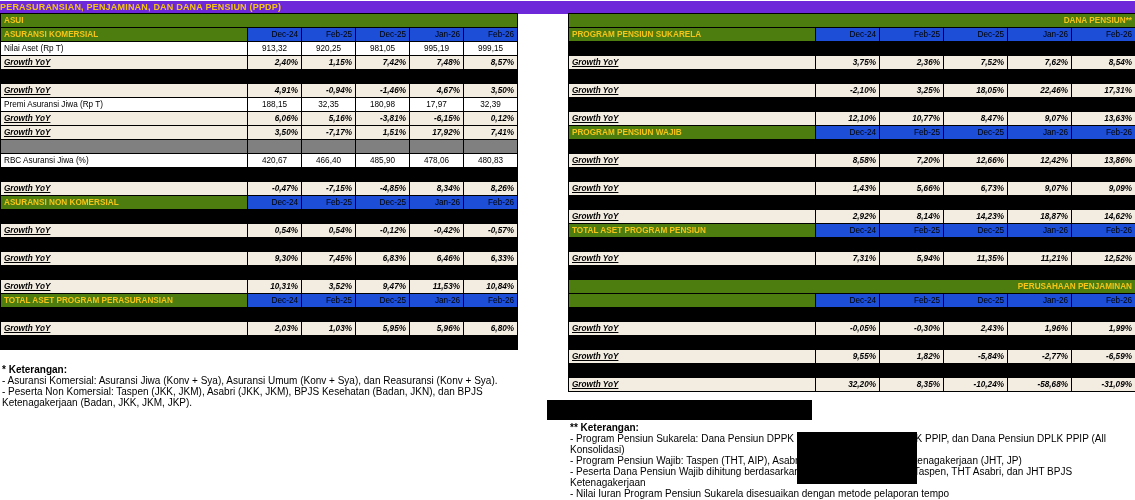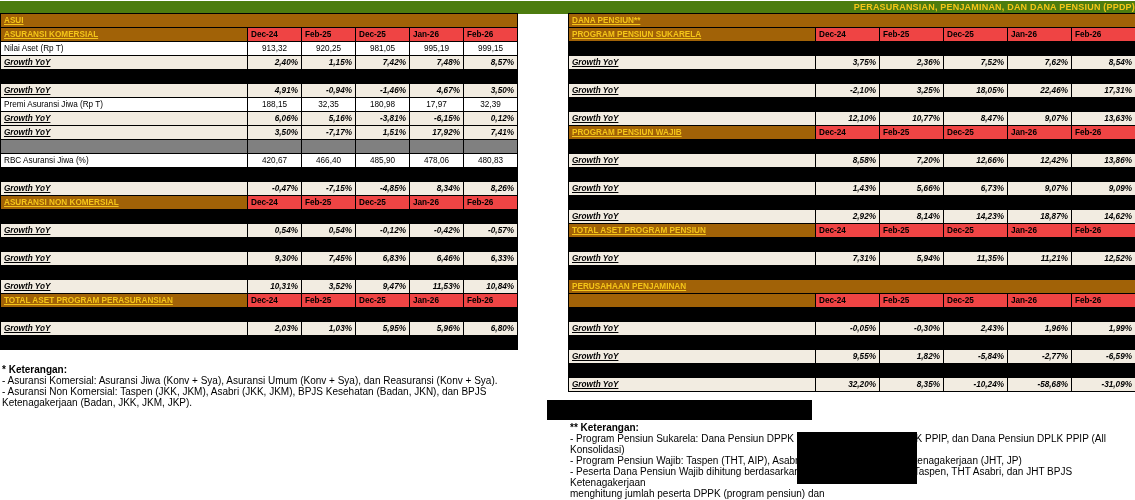--- a/index.html
+++ b/index.html
@@ -13,25 +13,25 @@
     width: 1135px;
     height: 500px;
     overflow: hidden;
     background: #ffffff;
   }
   .banner {
     position: absolute;
     left: 0; top: 1px;
     width: 1135px;
     height: 13px;
-    background: #4d7c0f;
+    background: #6d28d9;
     color: #f5c518;
     font-size: 9px;
     font-weight: bold;
-    text-align: right;
+    text-align: left;
     line-height: 13px;
     letter-spacing: 0.2px;
   }
   .col-left {
     position: absolute;
     left: 0; top: 13px;
     width: 511px;
   }
   .col-right {
     position: absolute;
@@ -46,29 +46,28 @@
   }
   table.grid td {
     border: 1px solid #000000;
     padding: 1px 3px;
     height: 14px;
     white-space: nowrap;
     overflow: hidden;
   }
   
   .hdr-black {
-    background: #a16207;
+    background: #4d7c0f;
     color: #f5c518;
     font-weight: bold;
-    text-decoration: underline;
   }
   .hdr-yellow {
-    background: #ef4444;
-    color: #000000;
-    font-weight: bold;
+    background: #1d4ed8;
+    color: #000000;
+    font-weight: normal;
   }
   .lbl {
     background: #ffffff;
     color: #000000;
   }
   .lbl-shade {
     background: #f2ece1;
     color: #000000;
     font-style: italic;
     font-weight: bold;
@@ -86,21 +85,21 @@
     font-style: italic;
     font-weight: bold;
   }
   .blackfill {
     background: #000000;
     color: #000000;
   }
   .greyfill {
     background: #808080;
   }
-  .ctr { text-align: left; }
+  .ctr { text-align: right; }
   .ind1 { padding-left: 12px; }
   .ind2 { padding-left: 20px; }
   .notes {
     position: absolute;
     font-size: 10px;
     color: #000000;
     line-height: 11px;
   }
   .notes .nt-title { font-weight: bold; }
   #notes-left {
@@ -544,27 +543,26 @@
             <td class="val-shade">-58,68%</td>
             <td class="val-shade">-31,09%</td>
           </tr>
         </tbody>
     </table>
   </div>
 
   <div class="notes" id="notes-left">
       <div class="nt-title">* Keterangan:</div>
       <div>- Asuransi Komersial: Asuransi Jiwa (Konv + Sya), Asuransi Umum (Konv + Sya), dan Reasuransi (Konv + Sya).</div>
-      <div>- Asuransi Non Komersial: Taspen (JKK, JKM), Asabri (JKK, JKM), BPJS Kesehatan (Badan, JKN), dan BPJS Ketenagakerjaan (Badan, JKK, JKM, JKP).</div>
+      <div>- Peserta Non Komersial: Taspen (JKK, JKM), Asabri (JKK, JKM), BPJS Kesehatan (Badan, JKN), dan BPJS Ketenagakerjaan (Badan, JKK, JKM, JKP).</div>
     </div>
   <div class="notes" id="notes-right">
       <div class="nt-title">** Keterangan:</div>
       <div>- Program Pensiun Sukarela: Dana Pensiun DPPK PPMP, Dana Pensiun DPPK PPIP, dan Dana Pensiun DPLK PPIP (All Konsolidasi)</div>
       <div>- Program Pensiun Wajib: Taspen (THT, AIP), Asabri (THT, AIP), dan BPJS Ketenagakerjaan (JHT, JP)</div>
       <div>- Peserta Dana Pensiun Wajib dihitung berdasarkan jumlah peserta aktif THT Taspen, THT Asabri, dan JHT BPJS Ketenagakerjaan</div>
-      <div>menghitung jumlah peserta DPPK (program pensiun) dan</div>
       <div>- Nilai Iuran Program Pensiun Sukarela disesuaikan dengan metode pelaporan tempo</div>
     </div>
 
   <div class="blk-strip" style="left:547px; top:400px; width:265px; height:20px;"></div>
   <div class="blk-strip" style="left:797px; top:432px; width:120px; height:52px;"></div>
 
 </div>
 
 </body></html>

